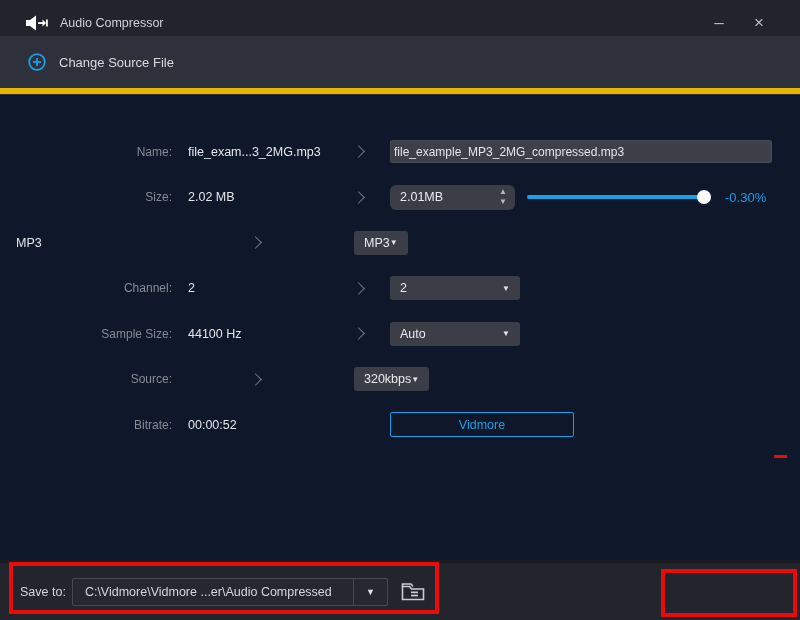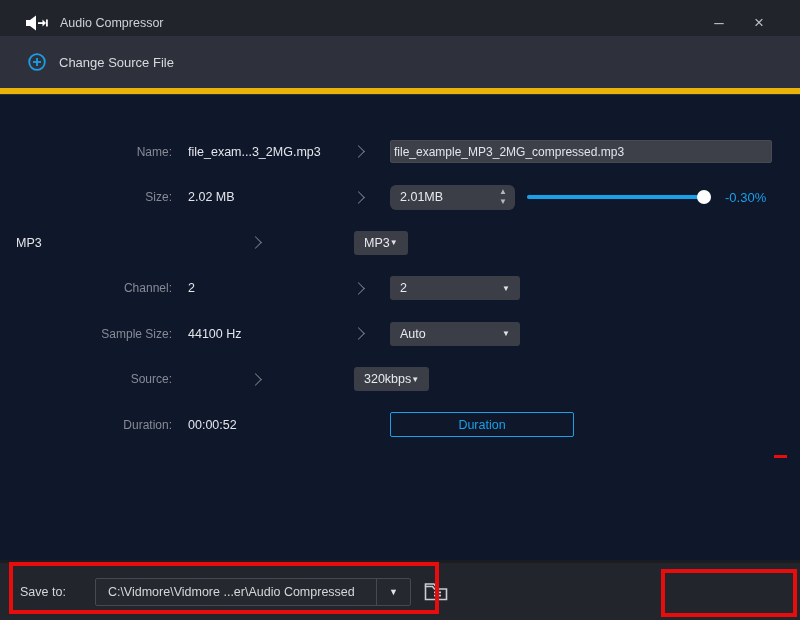--- a/index.html
+++ b/index.html
@@ -53,21 +53,21 @@
               color:#e8eaee; border:none; }
   .dd-arrow { font-size:8px; color:#e0e2e8; }
 
   .preview-btn { width:184px; height:25px; background:transparent; border:1px solid #1b9fe8;
                  border-radius:2px; color:#1b9fe8; font-size:12.5px; }
 
   
   .footer { position:absolute; bottom:0; left:0; right:0; height:60px; background:#23252d;
             border-top:3px solid #1a1c22; display:flex; align-items:center; padding-left:20px; }
   .saveto-lbl { font-size:12.5px; color:#d5d7db; }
-  .combo { margin-left:29px; width:316px; height:28px; background:#26282f; border:1px solid #464952;
+  .combo { margin-left:6px; width:316px; height:28px; background:#26282f; border:1px solid #464952;
            border-radius:2px; display:flex; align-items:center; overflow:hidden; }
   .combo-input { flex:1; height:100%; background:transparent; border:none; color:#d5d7db;
                  padding:0 8px 0 12px; font-size:12.5px; font-family:"Liberation Sans",sans-serif; }
   .combo-sep { width:1px; height:100%; background:#464952; }
   .combo-btn { width:33px; height:100%; background:transparent; border:none; color:#e0e2e8; font-size:9px; }
   .folder-btn { margin-left:9px; width:32px; height:28px; background:transparent; border:none;
                 display:flex; align-items:center; justify-content:center; }
 
   
   .anno { position:absolute; border:4px solid #e80c0c; pointer-events:none; z-index:20; }
@@ -194,25 +194,25 @@
         </span>
       <span class="ctrl">
         <button class="dropdown">
           <span>320kbps</span>
           <span class="dd-arrow">▼</span>
         </button>
       </span>
     </div>
 
     <div class="row">
-      <span class="lbl">Duration:</span>
+      <span class="lbl">Bitrate:</span>
       <span class="cur">00:00:52</span>
       <span class="chev-cell"></span>
       <span class="ctrl">
-        <button class="preview-btn">Duration</button>
+        <button class="preview-btn">Vidmore</button>
       </span>
     </div>
 
   </div>
 
   <div class="red-dash"></div>
 
   <div class="footer">
     <span class="saveto-lbl">Save to:</span>
     <span class="combo">

